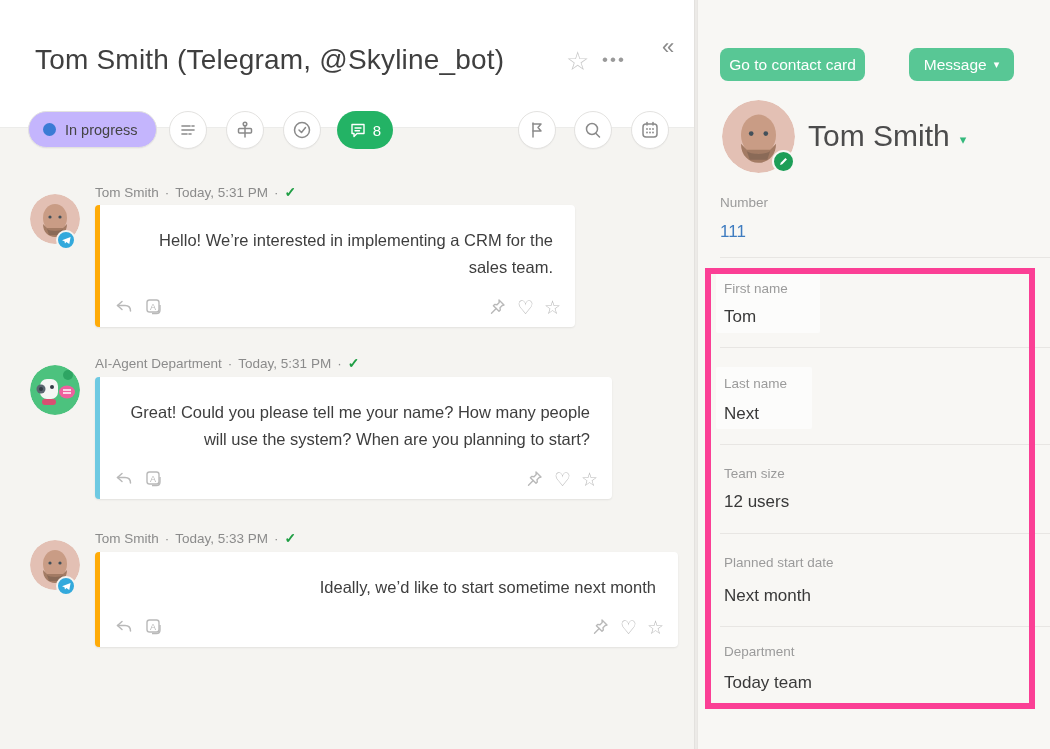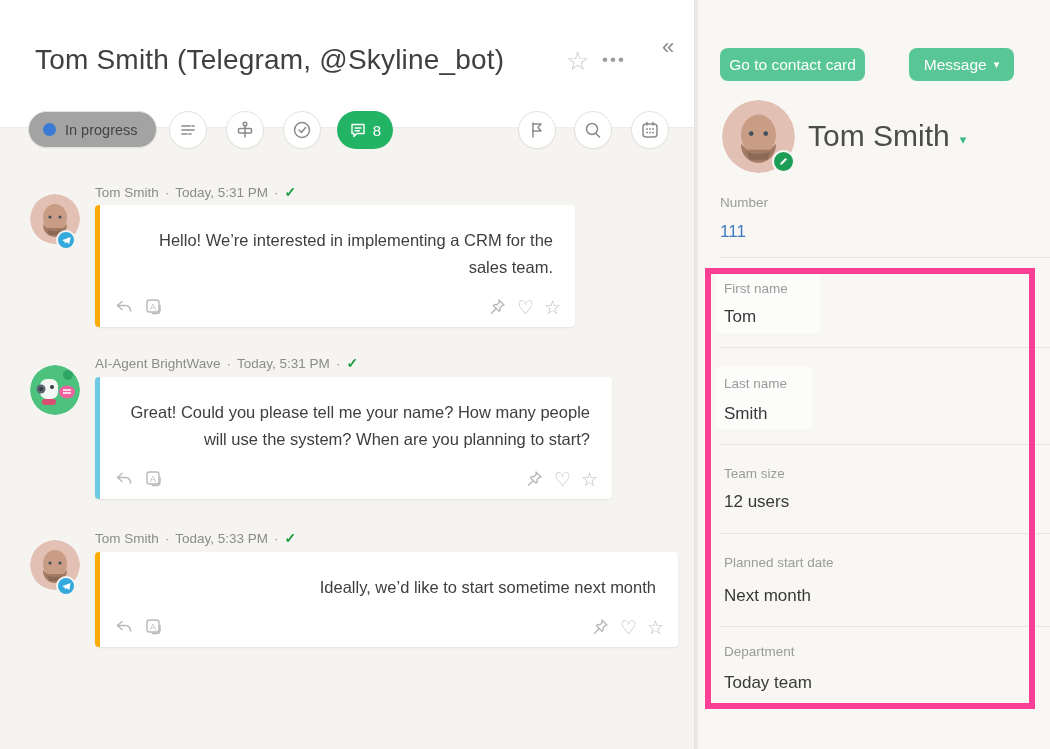--- a/index.html
+++ b/index.html
@@ -8,21 +8,21 @@
 
   
   .chat { position:absolute; left:0; top:0; width:694px; height:749px; background:#f5f4f1; }
   .chat-header { position:absolute; left:0; top:0; width:694px; height:128px; background:#fff; border-bottom:1px solid #ececea; }
   .chat-title { position:absolute; left:35px; top:44px; font-size:28px; color:#3f3f3f; letter-spacing:.2px; white-space:nowrap; }
   .hdr-star { position:absolute; left:566px; top:46px; font-size:26px; color:#c9c9c9; }
   .hdr-more { position:absolute; left:602px; top:50px; font-size:17px; color:#9a9a9a; letter-spacing:2px; }
   .hdr-collapse { position:absolute; left:662px; top:34px; font-size:22px; color:#8b8b8b; }
 
   .tabbar { position:absolute; left:0; top:110px; width:694px; height:40px; z-index:3; }
-  .pill { position:absolute; left:28px; top:1px; height:37px; padding:0 18px 0 14px; background:#a3a3a3; border:1px solid #e3e2e0; border-radius:19px; display:flex; align-items:center; gap:9px; box-shadow:0 1px 1px rgba(0,0,0,.03); }
+  .pill { position:absolute; left:28px; top:1px; height:37px; padding:0 18px 0 14px; background:#c4b5fd; border:1px solid #e3e2e0; border-radius:19px; display:flex; align-items:center; gap:9px; box-shadow:0 1px 1px rgba(0,0,0,.03); }
   .pill .dot { width:13px; height:13px; border-radius:50%; }
   .pill .lbl { font-size:14.5px; color:#444; }
   .circle-btn { position:absolute; top:1px; width:38px; height:38px; border-radius:50%; background:#fff; border:1px solid #e3e2e0; display:flex; align-items:center; justify-content:center; box-shadow:0 1px 1px rgba(0,0,0,.03); }
   .chat-tab { position:absolute; left:337px; top:1px; width:56px; height:38px; border-radius:19px; background:#23b365; display:flex; align-items:center; justify-content:center; gap:6px; color:#fff; }
   .chat-tab .cnt { font-size:15px; color:#fff; }
 
   
   .msg { position:absolute; left:0; }
   .msg-meta { position:absolute; left:95px; top:0; font-size:13.5px; color:#8b8b8b; white-space:nowrap; display:flex; align-items:center; gap:6px; }
   .msg-meta .sep { color:#8b8b8b; }
@@ -210,21 +210,21 @@
               </svg>
             <span class="glyph">♡</span>
             <span class="glyph">☆</span>
           </div>
         </div>
       </div>
     </div>
 
     <div class="msg" style="top:355px">
       <div class="msg-meta">
-        <span>AI-Agent BrightWave</span>
+        <span>AI-Agent Department</span>
         <span class="sep">·</span>
         <span>Today, 5:31 PM</span>
         <span class="sep">·</span>
         <span class="ok">✓</span>
       </div>
       <div class="avatar" style="top:10px">
         <svg class="face" viewBox="0 0 50 50">
             <circle cx="25" cy="25" r="25" fill="#4cc27e"></circle>
             <circle cx="38" cy="10" r="5" fill="#2ea563"></circle>
             <rect x="10" y="14" width="18" height="20" rx="7" fill="#f4f6f4"></rect>
@@ -362,21 +362,21 @@
     <div class="f-value link" style="left:22px; top:222px">111</div>
     <div class="hline" style="top:257px"></div>
 
     <div class="inpatch" style="left:18px; top:273px; width:104px; height:60px"></div>
     <div class="f-label" style="left:26px; top:281px">First name</div>
     <div class="f-value" style="left:26px; top:307px">Tom</div>
     <div class="hline" style="top:347px"></div>
 
     <div class="inpatch" style="left:18px; top:367px; width:96px; height:62px"></div>
     <div class="f-label" style="left:26px; top:376px">Last name</div>
-    <div class="f-value" style="left:26px; top:404px">Smith</div>
+    <div class="f-value" style="left:26px; top:404px">Next</div>
     <div class="hline" style="top:444px"></div>
 
     <div class="f-label" style="left:26px; top:466px">Team size</div>
     <div class="f-value" style="left:26px; top:492px">12 users</div>
     <div class="hline" style="top:533px"></div>
 
     <div class="f-label" style="left:26px; top:555px">Planned start date</div>
     <div class="f-value" style="left:26px; top:586px">Next month</div>
     <div class="hline" style="top:626px"></div>
 

